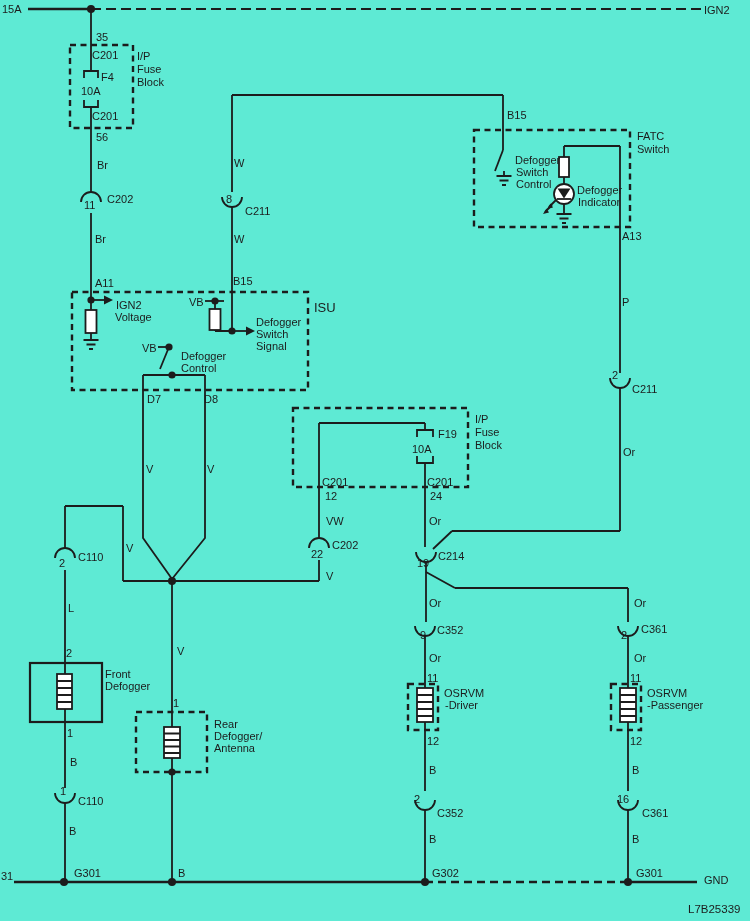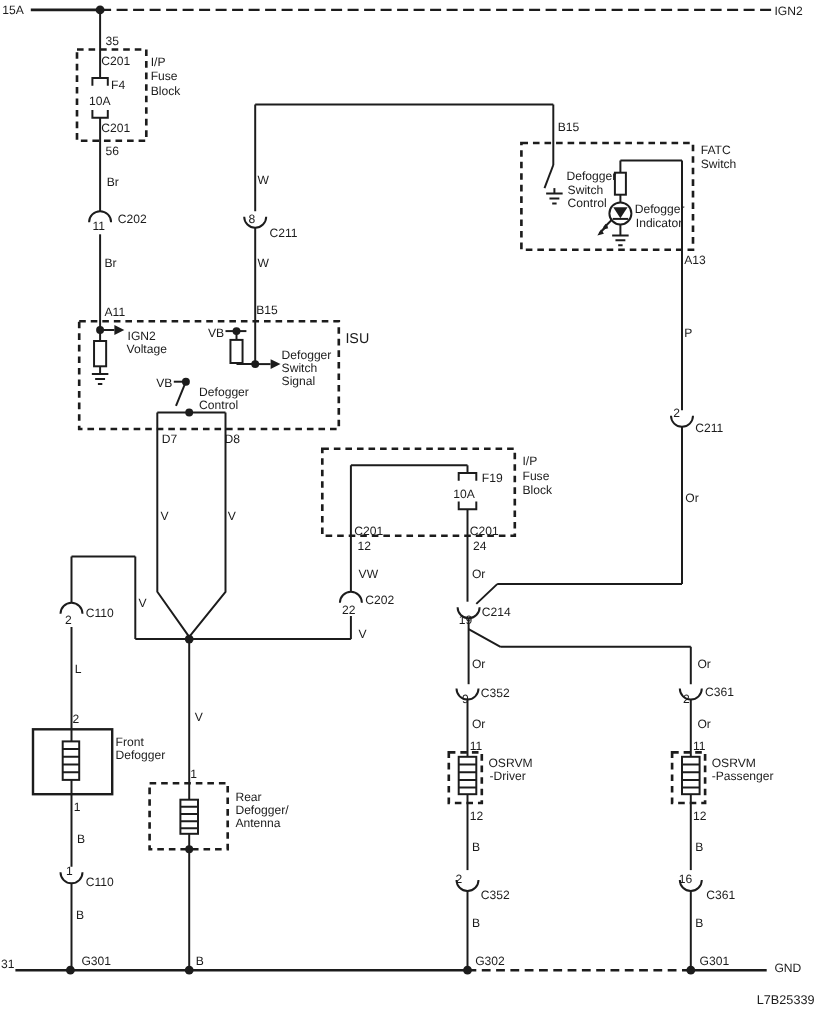--- a/index.html
+++ b/index.html
@@ -1,16 +1,16 @@
 <!DOCTYPE html>
 <html><head>
 <meta charset="utf-8">
 <style>
   html,body{margin:0;padding:0;background:#e8e8e8;}
-  .stage{position:relative;width:750px;height:921px;background:#ffffff;overflow:hidden;
+  .stage{position:relative;width:750px;height:921px;background:#5eead4;overflow:hidden;
          font-family:"Liberation Sans",sans-serif;}
   svg{position:absolute;left:0;top:0;}
   svg text{font-family:"Liberation Sans",sans-serif;font-size:11px;fill:#1c1c1c;}
   svg text.isu{font-size:13px;}
   svg text.code{font-size:11.5px;}
   .wire{stroke:#1c1c1c;stroke-width:1.8;fill:none;}
   .rail{stroke:#1c1c1c;stroke-width:2.4;fill:none;}
   .raildash{stroke:#1c1c1c;stroke-width:2.2;fill:none;stroke-dasharray:10 5;}
   .busdash{stroke:#1c1c1c;stroke-width:2.4;fill:none;stroke-dasharray:8 5;}
   .dbox{stroke:#1c1c1c;stroke-width:2.4;fill:none;stroke-dasharray:6 4.5;}

